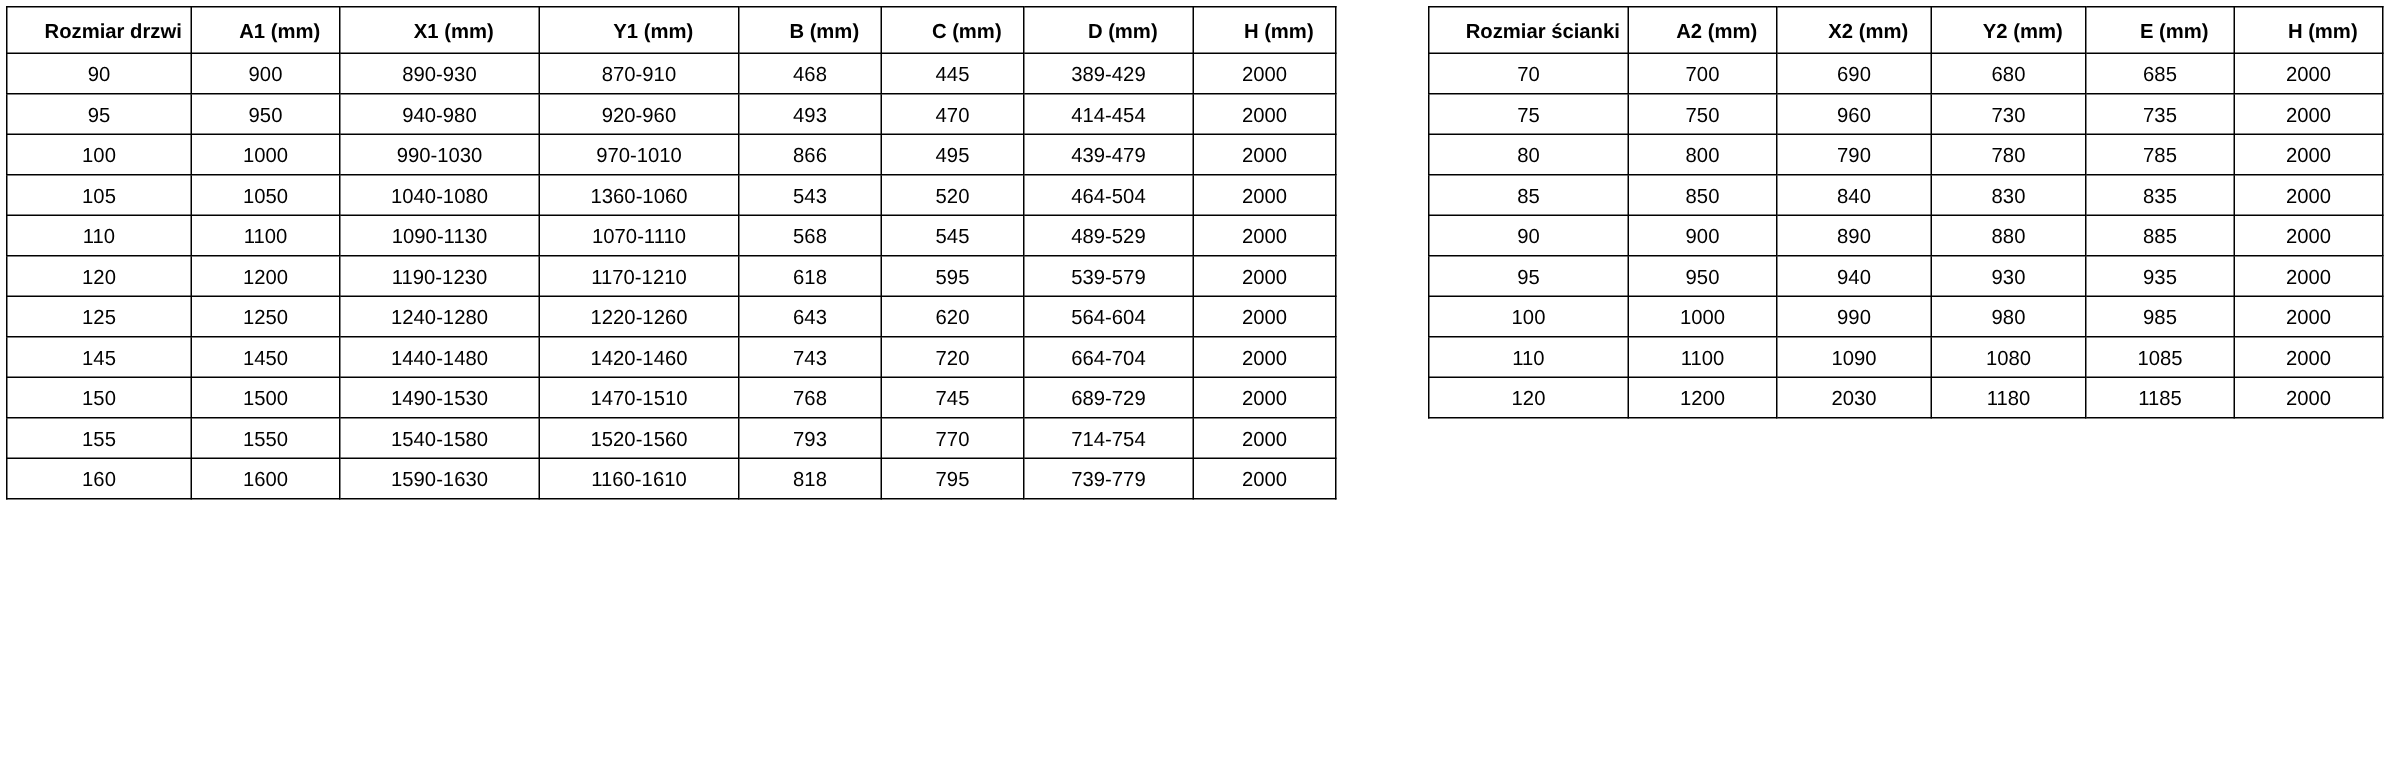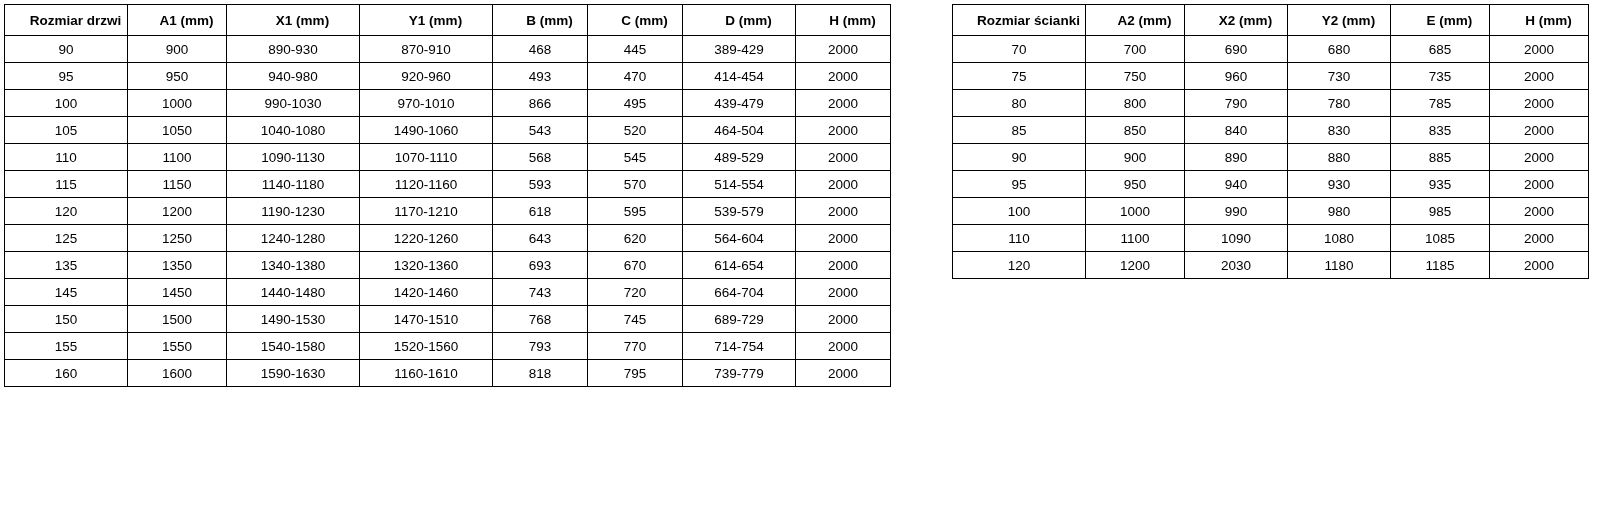--- a/index.html
+++ b/index.html
@@ -123,74 +123,54 @@
             <td>970-1010</td>
             <td>866</td>
             <td>495</td>
             <td>439-479</td>
             <td>2000</td>
           </tr>
           <tr>
             <td>105</td>
             <td>1050</td>
             <td>1040-1080</td>
-            <td>1490-1060</td>
+            <td>1360-1060</td>
             <td>543</td>
             <td>520</td>
             <td>464-504</td>
             <td>2000</td>
           </tr>
           <tr>
             <td>110</td>
             <td>1100</td>
             <td>1090-1130</td>
             <td>1070-1110</td>
             <td>568</td>
             <td>545</td>
             <td>489-529</td>
             <td>2000</td>
           </tr>
           <tr>
-            <td>115</td>
-            <td>1150</td>
-            <td>1140-1180</td>
-            <td>1120-1160</td>
-            <td>593</td>
-            <td>570</td>
-            <td>514-554</td>
-            <td>2000</td>
-          </tr>
-          <tr>
             <td>120</td>
             <td>1200</td>
             <td>1190-1230</td>
             <td>1170-1210</td>
             <td>618</td>
             <td>595</td>
             <td>539-579</td>
             <td>2000</td>
           </tr>
           <tr>
             <td>125</td>
             <td>1250</td>
             <td>1240-1280</td>
             <td>1220-1260</td>
             <td>643</td>
             <td>620</td>
             <td>564-604</td>
-            <td>2000</td>
-          </tr>
-          <tr>
-            <td>135</td>
-            <td>1350</td>
-            <td>1340-1380</td>
-            <td>1320-1360</td>
-            <td>693</td>
-            <td>670</td>
-            <td>614-654</td>
             <td>2000</td>
           </tr>
           <tr>
             <td>145</td>
             <td>1450</td>
             <td>1440-1480</td>
             <td>1420-1460</td>
             <td>743</td>
             <td>720</td>
             <td>664-704</td>

